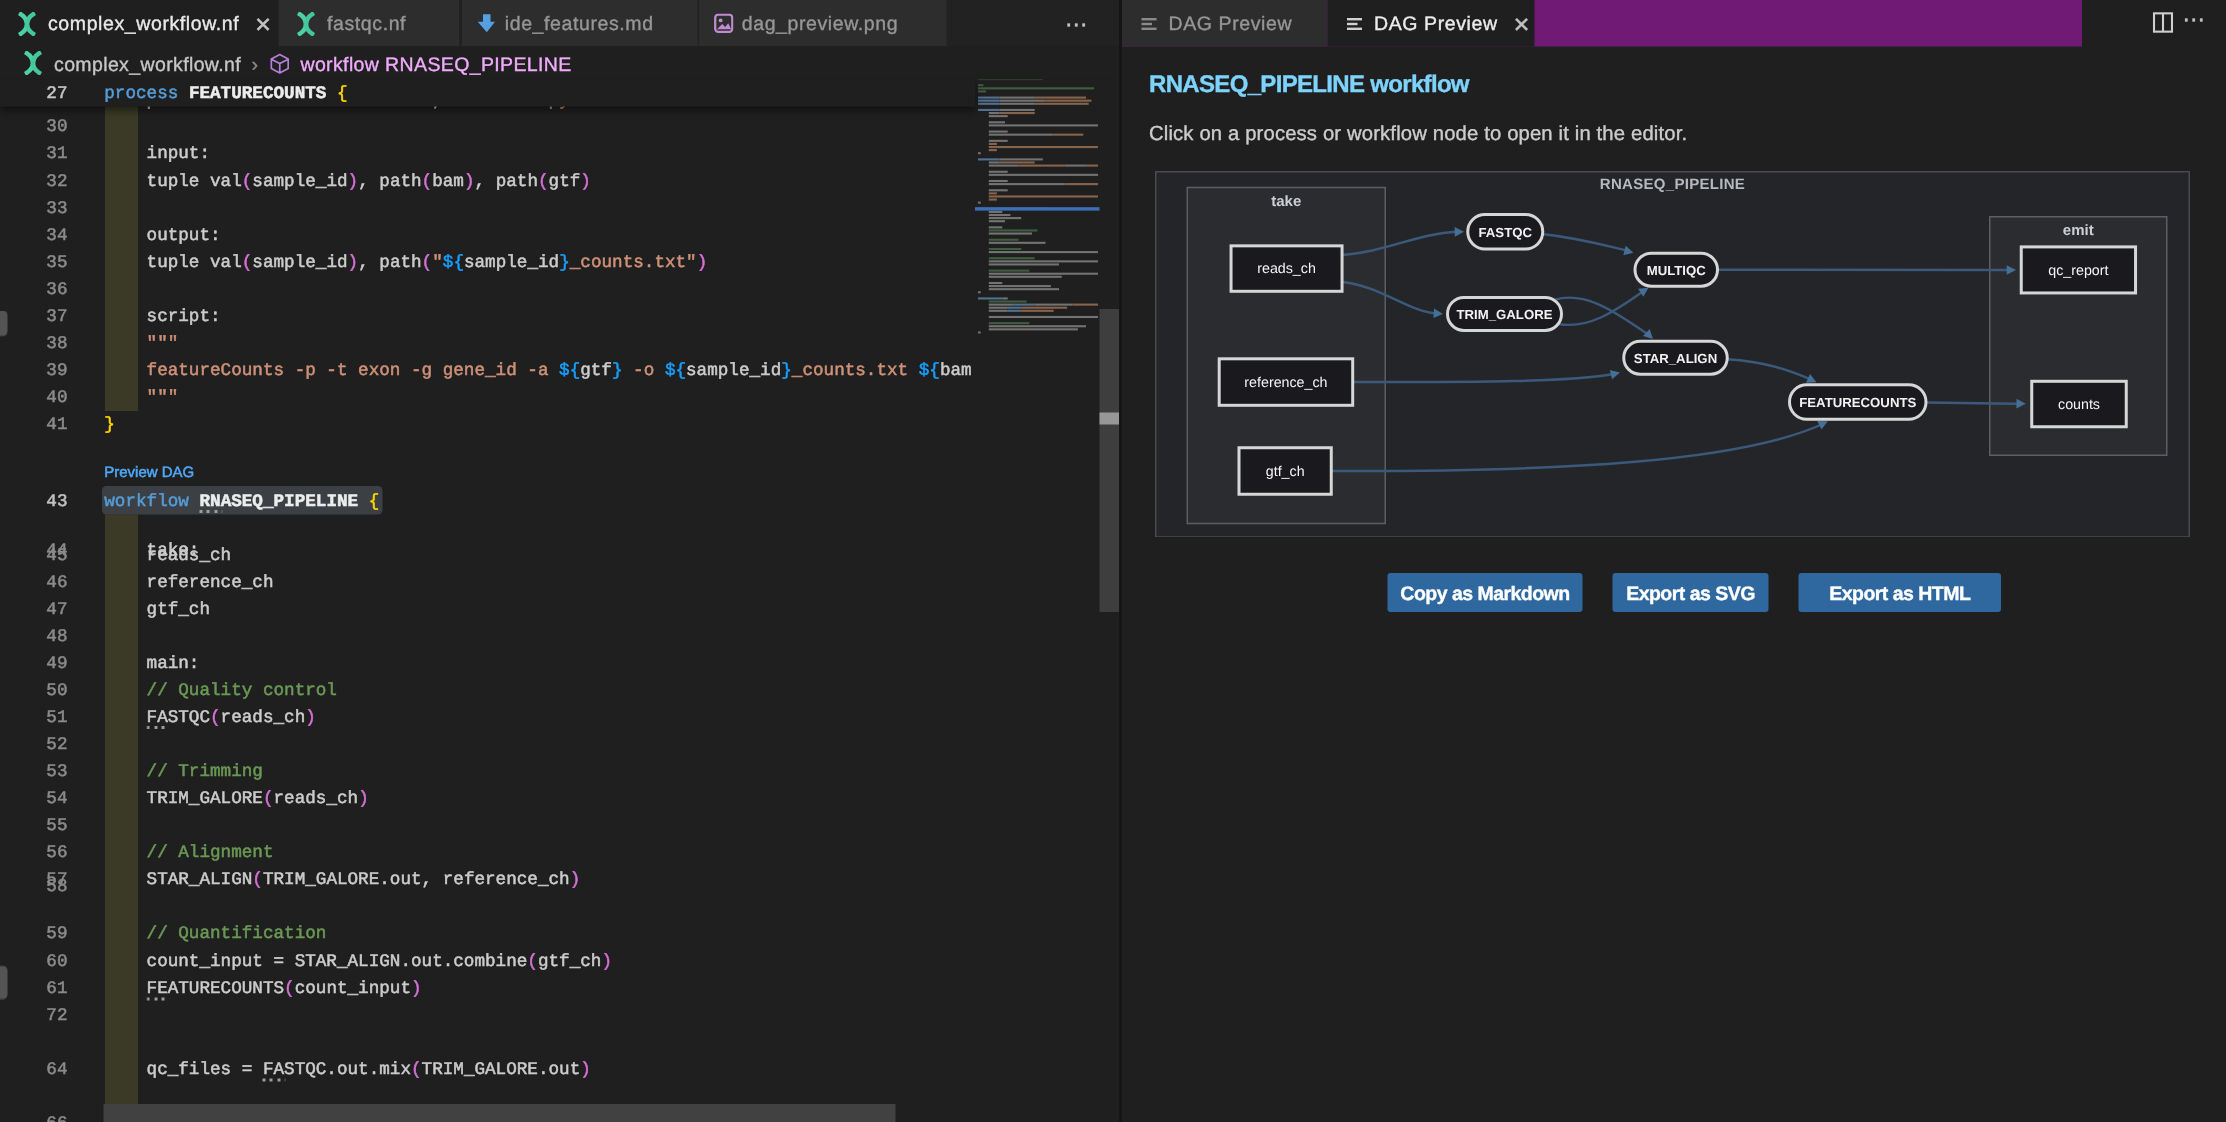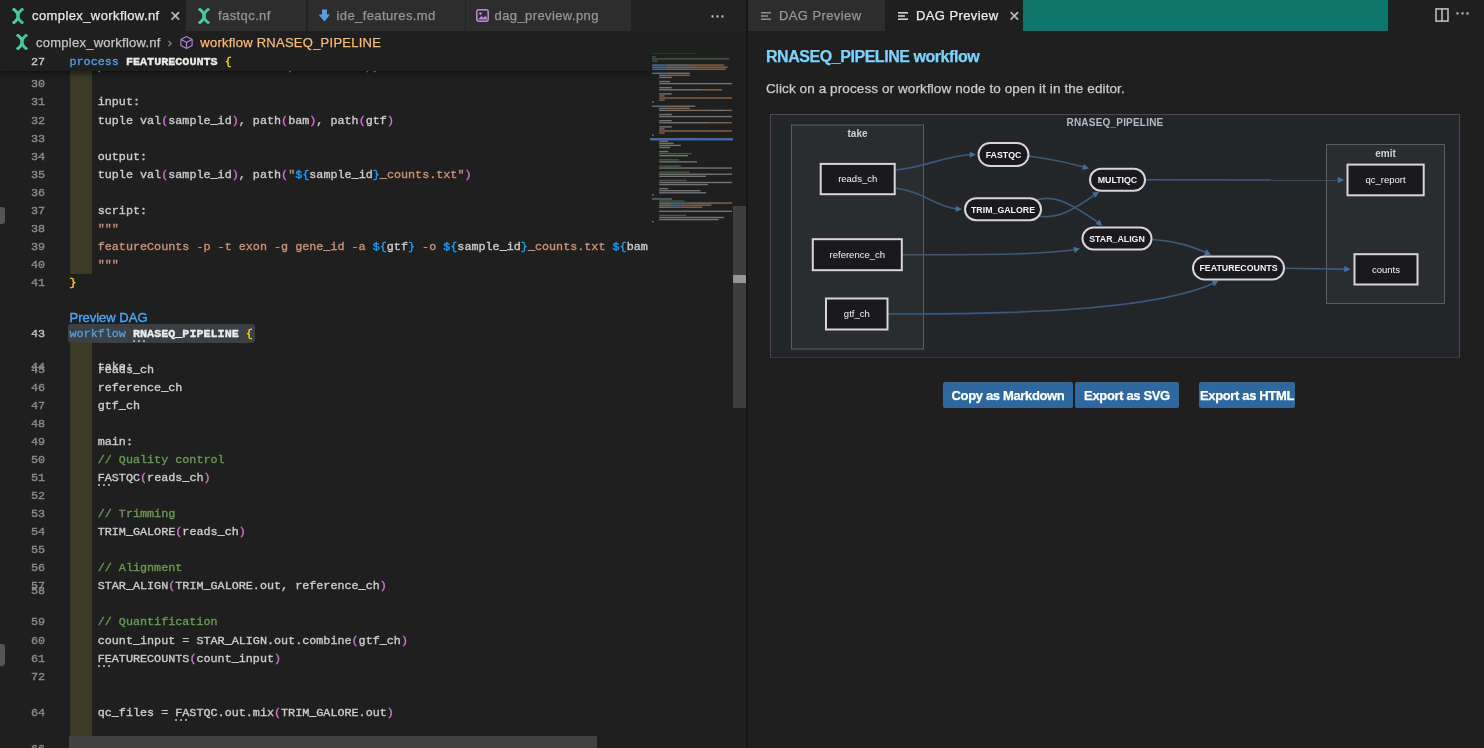--- a/index.html
+++ b/index.html
@@ -24,30 +24,30 @@
 .olive {position:absolute;left:70px;width:22px;background:#3a3a26}
 .row {position:absolute;left:0;height:18px;line-height:18px;white-space:pre;width:648px;overflow:hidden}
 .ln {position:absolute;left:15px;width:30px;text-align:right;color:#8b8b8b;font-weight:normal}
 .code {position:absolute;left:69.5px;white-space:pre}
 .code i,i {font-style:normal}
 .n {color:#cccccc} .k {color:#569cd6} .s {color:#ce9178} .c {color:#6a9955}
 .p {color:#d670d6} .b {color:#179fff} .g {color:#ffd700} .B {color:#ededed;font-weight:bold}
 .dots {position:absolute;height:2px;background-image:repeating-linear-gradient(90deg,#9d9d9d 0 2px,transparent 2px 5px)}
 #sticky {position:absolute;left:0;top:0;width:650px;height:18px;background:#1f1f1f;box-shadow:0 3px 5px rgba(0,0,0,0.45);z-index:5}
 #hl43 {position:absolute;left:68px;top:270.6px;width:187px;height:19px;background:#3c4045;border-radius:3px}
-.lens {position:absolute;left:69.5px;top:256.5px;font-family:"Liberation Sans",sans-serif;font-size:13px;color:#4fa8f8}
+.lens {position:absolute;left:69.5px;top:256.5px;font-family:"Liberation Sans",sans-serif;font-size:10px;color:#4fa8f8}
 .mm {position:absolute;left:650px;top:-1.5px}
 #vthumb {position:absolute;left:733px;top:153px;width:13px;height:202px;background:#3e3e3e}
 #vnotch {position:absolute;left:733px;top:222px;width:13px;height:8px;background:#979797}
 #hthumb {position:absolute;left:69px;top:683px;width:528px;height:12px;background:#414141}
 .lmark {position:absolute;left:0;width:5px;background:#545454;border-radius:0 3px 3px 0}
 
 
 #panel {position:absolute;left:748px;top:0;width:736px;height:748px;background:#1f1f1f}
-#ptabs {position:absolute;left:0;top:0;width:640px;height:31px;background:#0f766e}
+#ptabs {position:absolute;left:0;top:0;width:640px;height:31px;background:#701a75}
 .ptab {position:absolute;top:0;height:31px;display:flex;align-items:center;font-size:13px;letter-spacing:0.4px;color:#969696;background:#2d2d2d}
 .ptab svg {margin:0 7px 0 12px}
 .ptab.act {background:#1f1f1f;color:#ececec}
 #divider {position:absolute;left:746px;top:0;width:2px;height:748px;background:#151515}
 h1 {position:absolute;left:18px;top:48px;font-size:16px;letter-spacing:-0.45px;color:#7dd3fc}
 #sub {position:absolute;left:18px;top:81px;font-size:13.5px;letter-spacing:0.1px;color:#cccccc}
 .dag {position:absolute;left:22px;top:113.5px}
 .btn {position:absolute;top:382px;height:26px;background:#2e689f;color:#ffffff;font-size:13px;font-weight:bold;letter-spacing:-0.35px;
   text-align:center;border-radius:2px;display:flex;align-items:center;justify-content:center}
 h1,#sub,.lens,.row,#crumbs span,.tab span,.ptab span,.btn span {transform:translateZ(0)}
@@ -92,21 +92,21 @@
     <span style="width:14px"></span>
       <svg width="16" height="16" viewBox="0 0 16 16">
         <path d="M2.7,0.7 C9.6,4.5 9.6,11.5 2.7,15.3" fill="none" stroke="#4ecfa6" stroke-width="2.9"></path>
         <path d="M13.3,0.7 C6.4,4.5 6.4,11.5 13.3,15.3" fill="none" stroke="#45c79d" stroke-width="2.9"></path>
       </svg>
       <span>complex_workflow.nf</span>
     <span class="sep">›</span>
       <svg width="15" height="15" viewBox="0 0 16 16">
         <path d="M8,1.5 L14,4.7 V11.3 L8,14.5 L2,11.3 V4.7 Z M2.3,4.9 L8,7.9 L13.7,4.9 M8,7.9 V14.2" fill="none" stroke="#b180d7" stroke-width="1.2" stroke-linejoin="round"></path>
       </svg>
-      <span style="color:#fdba74">workflow RNASEQ_PIPELINE</span>
+      <span style="color:#f0abfc">workflow RNASEQ_PIPELINE</span>
   </div>
 
   <div id="editor">
     <div class="olive" style="top:18px;height:202.7px"></div>
     <div class="olive" style="top:289.8px;height:406px"></div>
     <div id="hl43"></div>
     <div class="row" style="top:4.5px"><b class="ln">29</b><span class="code"><i class="n">    publishDir </i><i class="s">"results/counts"</i><i class="n">, mode: </i><i class="s">'copy'</i></span></div>
       <div class="row" style="top:22.4px"><b class="ln">30</b><span class="code"></span></div>
       <div class="row" style="top:40.4px"><b class="ln">31</b><span class="code"><i class="n">    input:</i></span></div>
       <div class="row" style="top:58.5px"><b class="ln">32</b><span class="code"><i class="n">    tuple val</i><i class="p">(</i><i class="n">sample_id</i><i class="p">)</i><i class="n">, path</i><i class="p">(</i><i class="n">bam</i><i class="p">)</i><i class="n">, path</i><i class="p">(</i><i class="n">gtf</i><i class="p">)</i></span></div>
@@ -316,22 +316,22 @@
         <text x="347.5" y="69.1" text-anchor="middle" font-size="8.8" font-weight="bold" fill="#f2f2f2">MULTIQC</text>
         <rect x="312.5" y="113.5" width="69" height="22" rx="11.0" fill="#1a1a1e" stroke="#d6d6d6" stroke-width="2"></rect>
         <text x="347.0" y="127.8" text-anchor="middle" font-size="8.8" font-weight="bold" fill="#f2f2f2">STAR_ALIGN</text>
         <rect x="423.0" y="142.5" width="91" height="23" rx="11.5" fill="#1a1a1e" stroke="#d6d6d6" stroke-width="2"></rect>
         <text x="468.5" y="157.3" text-anchor="middle" font-size="8.8" font-weight="bold" fill="#f2f2f2">FEATURECOUNTS</text>
         <rect x="577.5" y="50.6" width="76.2" height="30.7" fill="#1a1a1e" stroke="#d6d6d6" stroke-width="2"></rect>
         <text x="615.6" y="69.3" text-anchor="middle" font-size="9.5" fill="#f5f5f5">qc_report</text>
         <rect x="584.5" y="140.2" width="63" height="30.3" fill="#1a1a1e" stroke="#d6d6d6" stroke-width="2"></rect>
         <text x="616.0" y="158.6" text-anchor="middle" font-size="9.5" fill="#f5f5f5">counts</text>
       </svg>
-    <div class="btn" style="left:195px;width:130px">
+    <div class="btn" style="left:177px;width:130px">
         <span>Copy as Markdown</span>
       </div>
     <div class="btn" style="left:327px;width:104px">
         <span>Export as SVG</span>
       </div>
-    <div class="btn" style="left:451px;width:96px">
+    <div class="btn" style="left:451px;width:135px">
         <span>Export as HTML</span>
       </div>
   </div>
 </div>
 </body></html>

